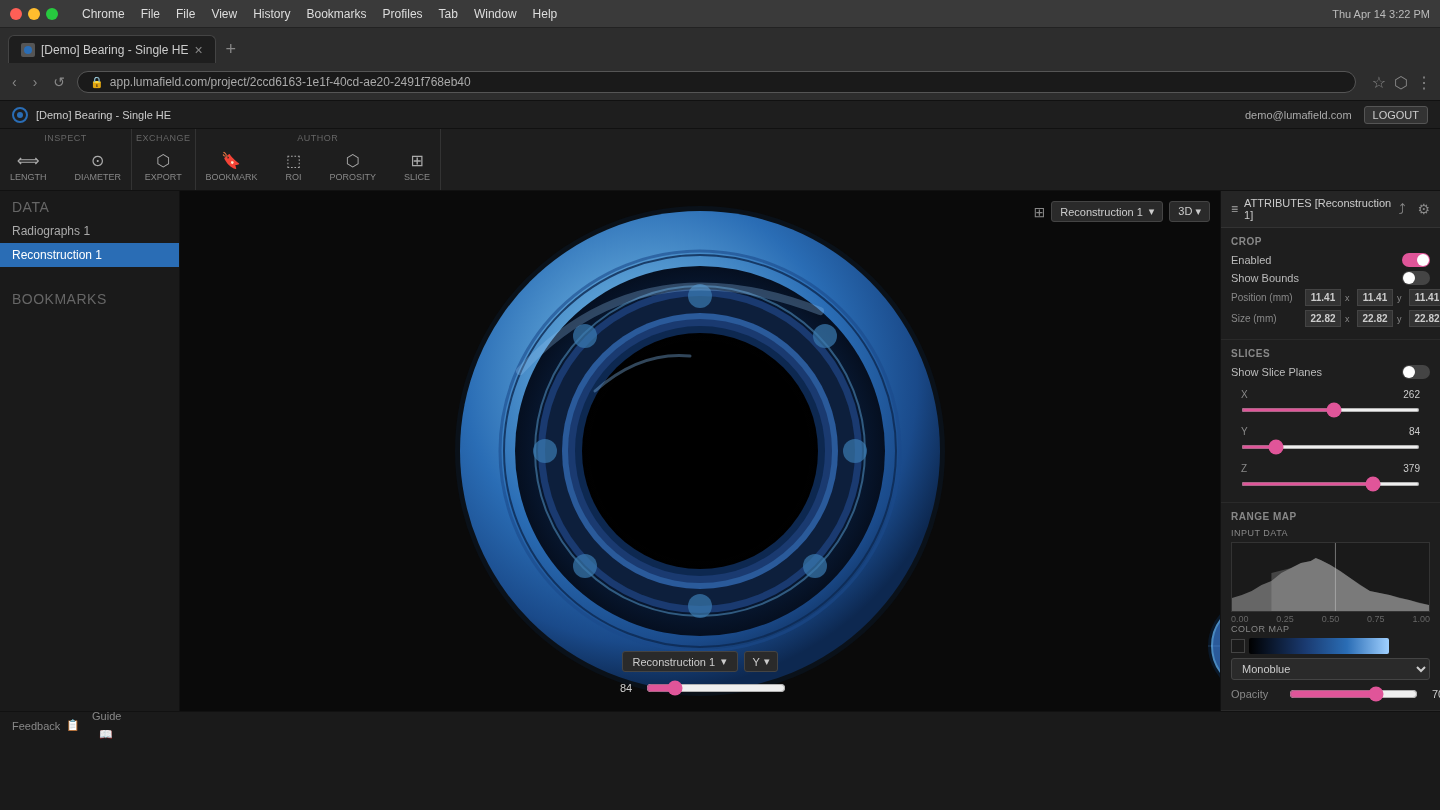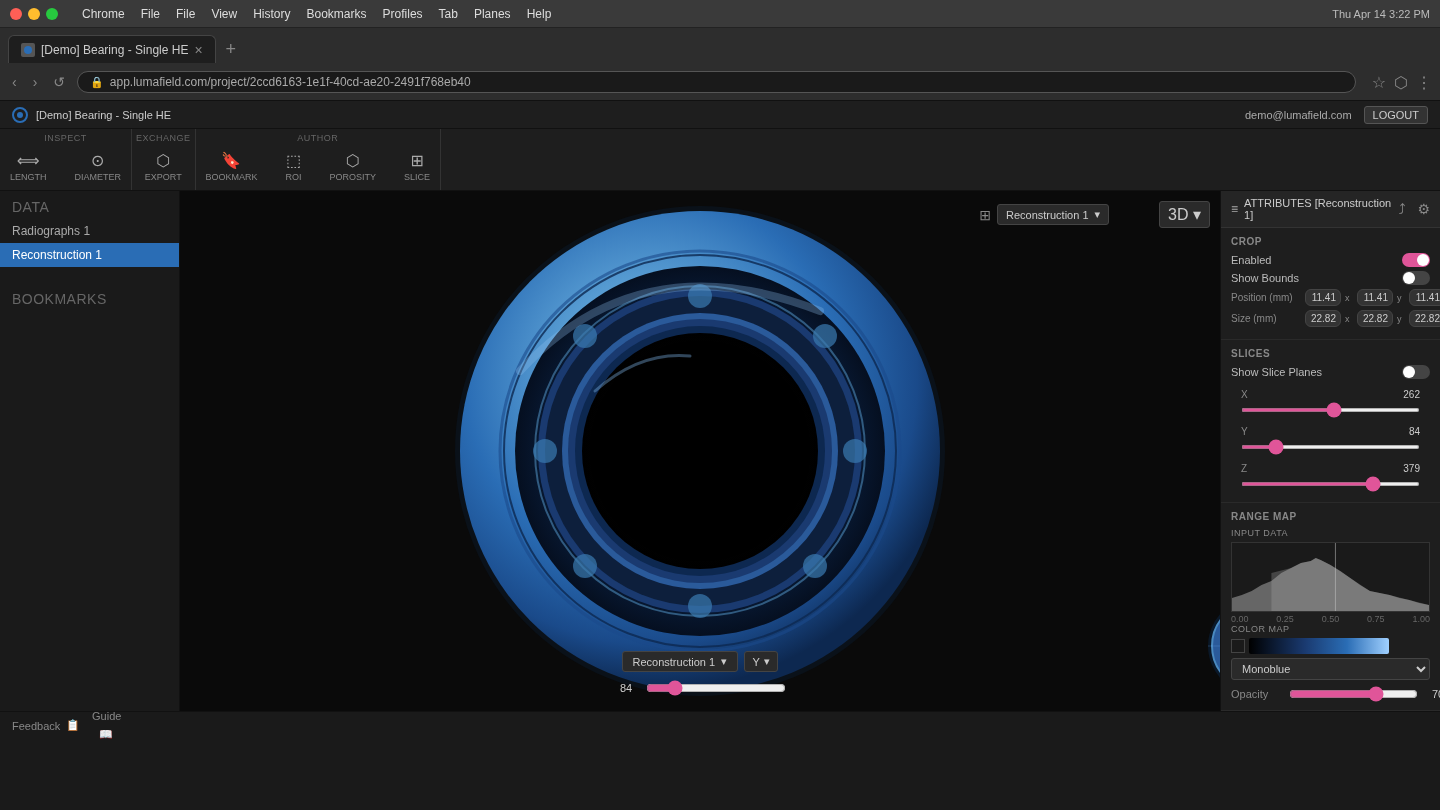--- a/index.html
+++ b/index.html
@@ -113,21 +113,21 @@
       position: absolute; top: 10px; right: 10px;
       display: flex; gap: 6px; align-items: center;
     }
     .reconstruction-select {
       background: #2a2a2a; border: 1px solid #444; color: #ccc;
       padding: 3px 8px; border-radius: 3px; font-size: 11px; cursor: pointer;
       display: flex; align-items: center; gap: 6px;
     }
     .view-mode-select {
       background: #2a2a2a; border: 1px solid #444; color: #ccc;
-      padding: 3px 8px; border-radius: 3px; font-size: 16px; cursor: pointer; margin-left: 44px;
+      padding: 3px 8px; border-radius: 3px; font-size: 11px; cursor: pointer;
     }
 
     
     .bearing-container {
       width: 520px; height: 520px; position: relative;
       display: flex; align-items: center; justify-content: center;
     }
 
     
     .right-panel {
@@ -164,21 +164,21 @@
     }
     .toggle.on .toggle-knob { right: 1px; }
     .toggle.off .toggle-knob { left: 1px; }
 
     .position-row {
       display: flex; align-items: center; gap: 4px; margin-bottom: 4px;
     }
     .position-label { color: #888; font-size: 10px; min-width: 70px; }
     .position-input {
       flex: 1; background: #333; border: 1px solid #444; color: #ccc;
-      padding: 2px 4px; border-radius: 6px; font-size: 10px; text-align: right;
+      padding: 2px 4px; border-radius: 0; font-size: 10px; text-align: center; font-weight: bold;
     }
     .axis-label { color: #888; font-size: 9px; min-width: 8px; }
 
     
     .slider-section { padding: 6px 10px; }
     .slider-header { display: flex; justify-content: space-between; align-items: center; margin-bottom: 2px; }
     .slider-axis { color: #888; font-size: 10px; }
     .slider-value { color: #ccc; font-size: 10px; text-align: right; }
     .panel-slider { width: 100%; accent-color: #e05599; height: 4px; }
     .input-data-label { font-size: 9px; color: #888; text-transform: uppercase; margin-bottom: 4px; letter-spacing: 0.5px; }
@@ -214,21 +214,21 @@
   </div>
   <div class="macos-menu">
     <span>Chrome</span>
     <span>File</span>
     <span>File</span>
     <span>View</span>
     <span>History</span>
     <span>Bookmarks</span>
     <span>Profiles</span>
     <span>Tab</span>
-    <span>Planes</span>
+    <span>Window</span>
     <span>Help</span>
   </div>
   <div class="macos-right">
     <span>Thu Apr 14  3:22 PM</span>
   </div>
 </div>
 
 <div class="browser-chrome">
   <div class="tab-bar">
     <div class="tab">

